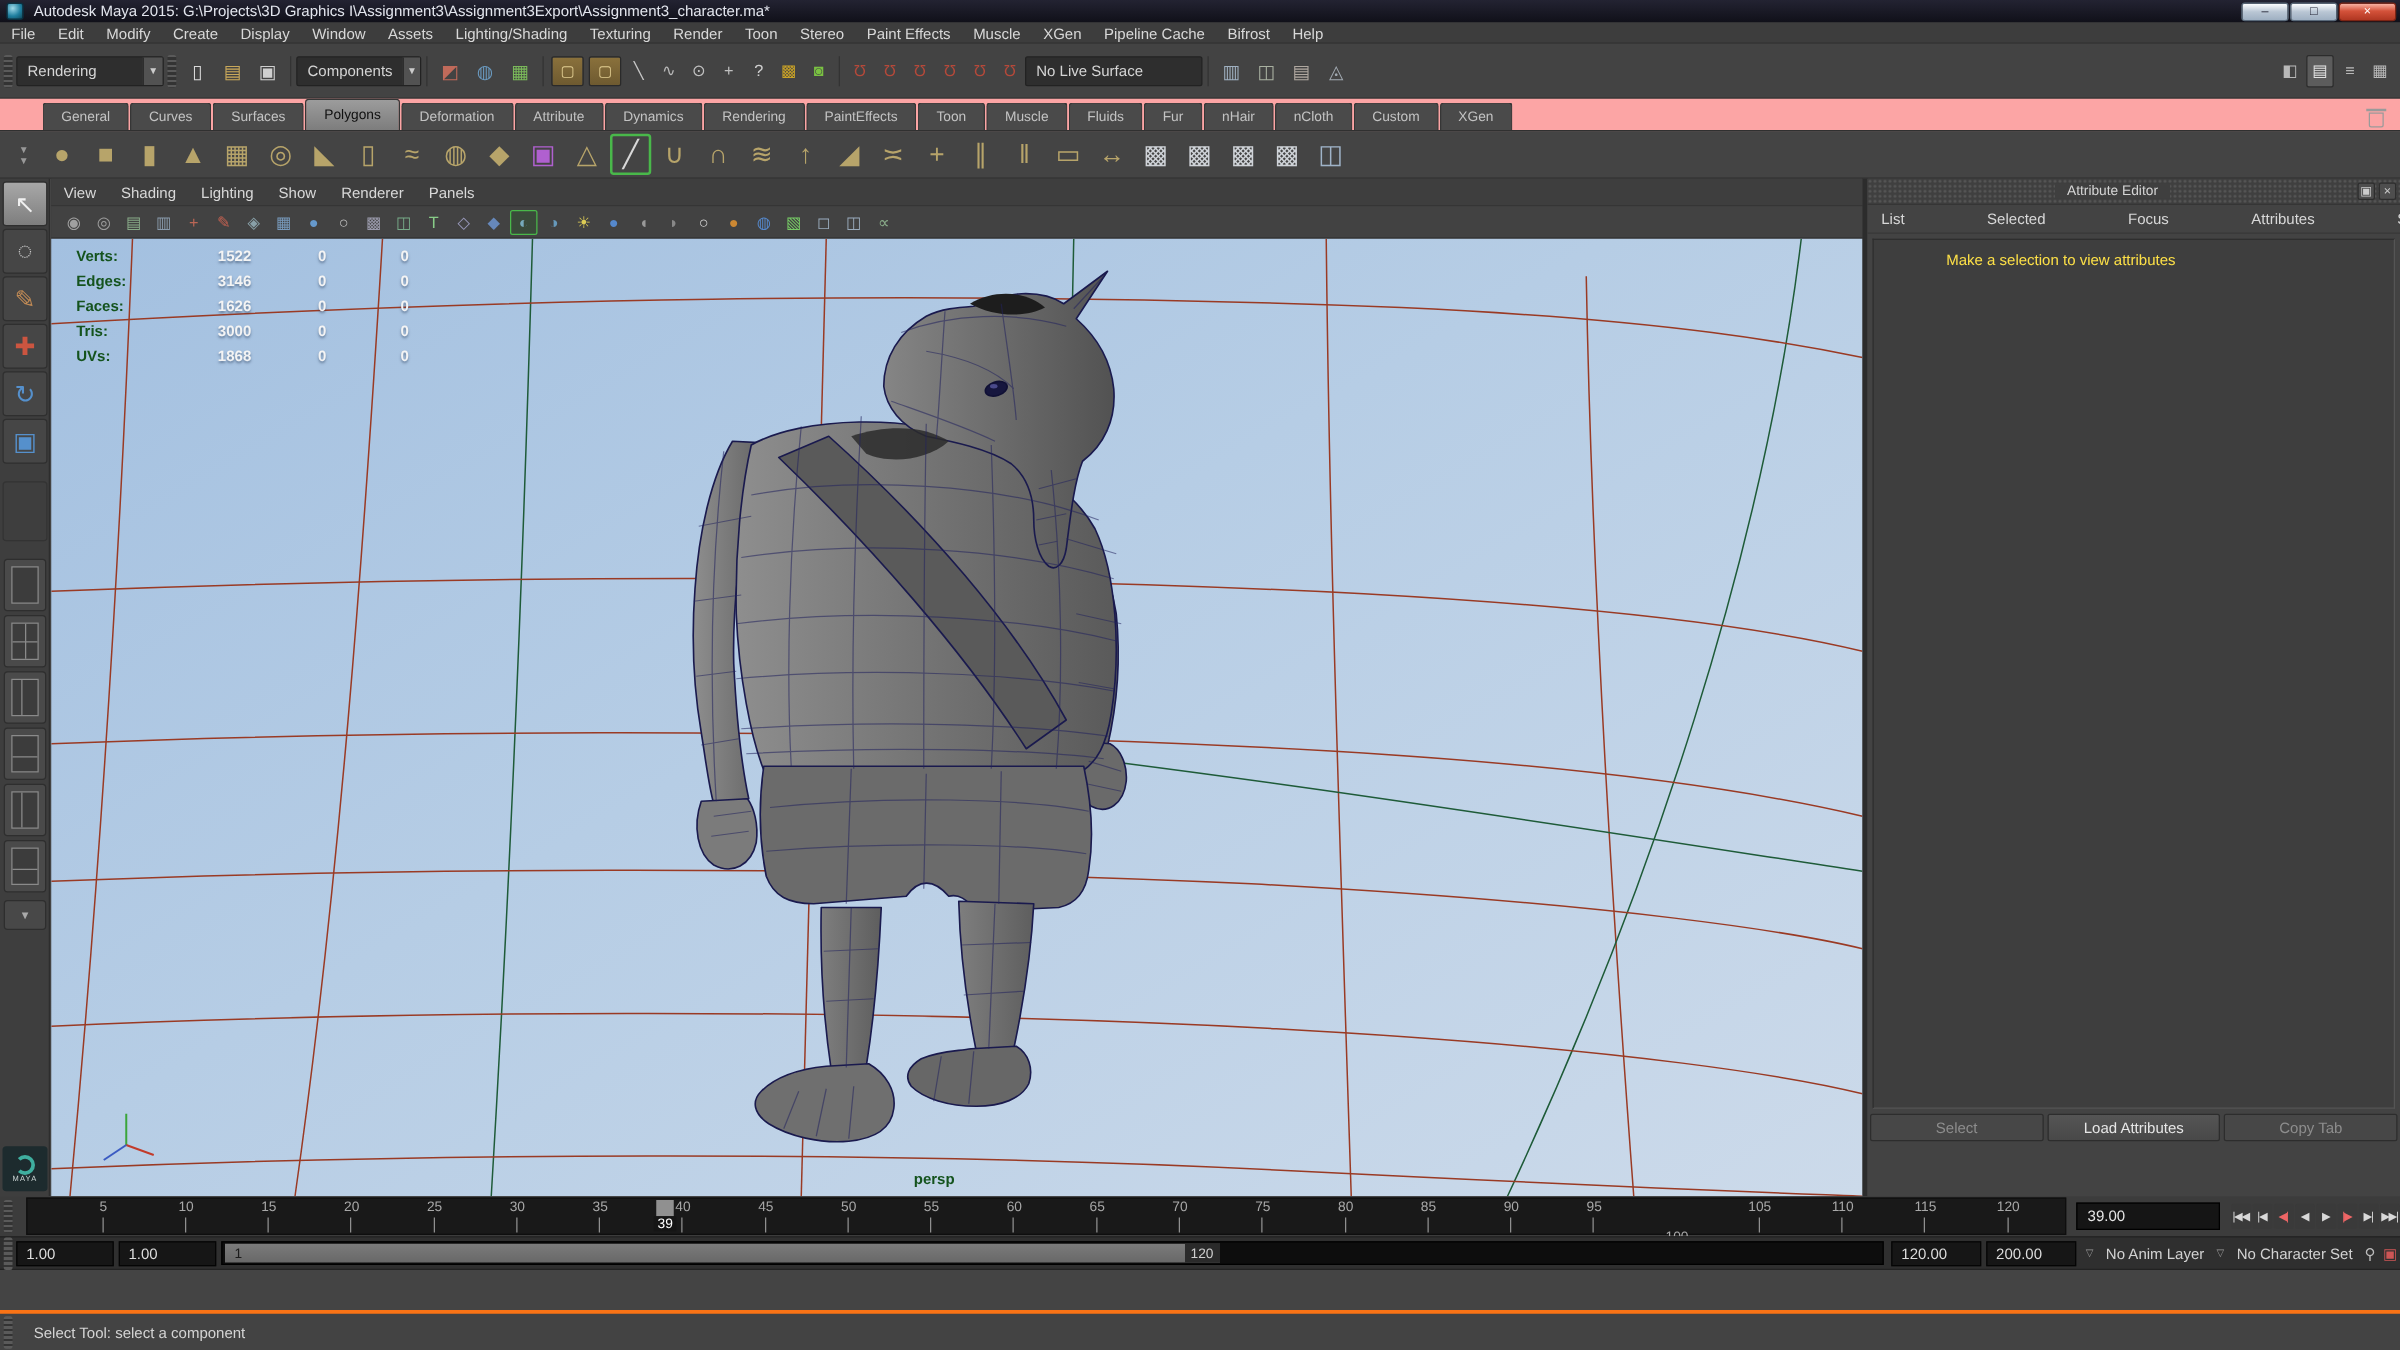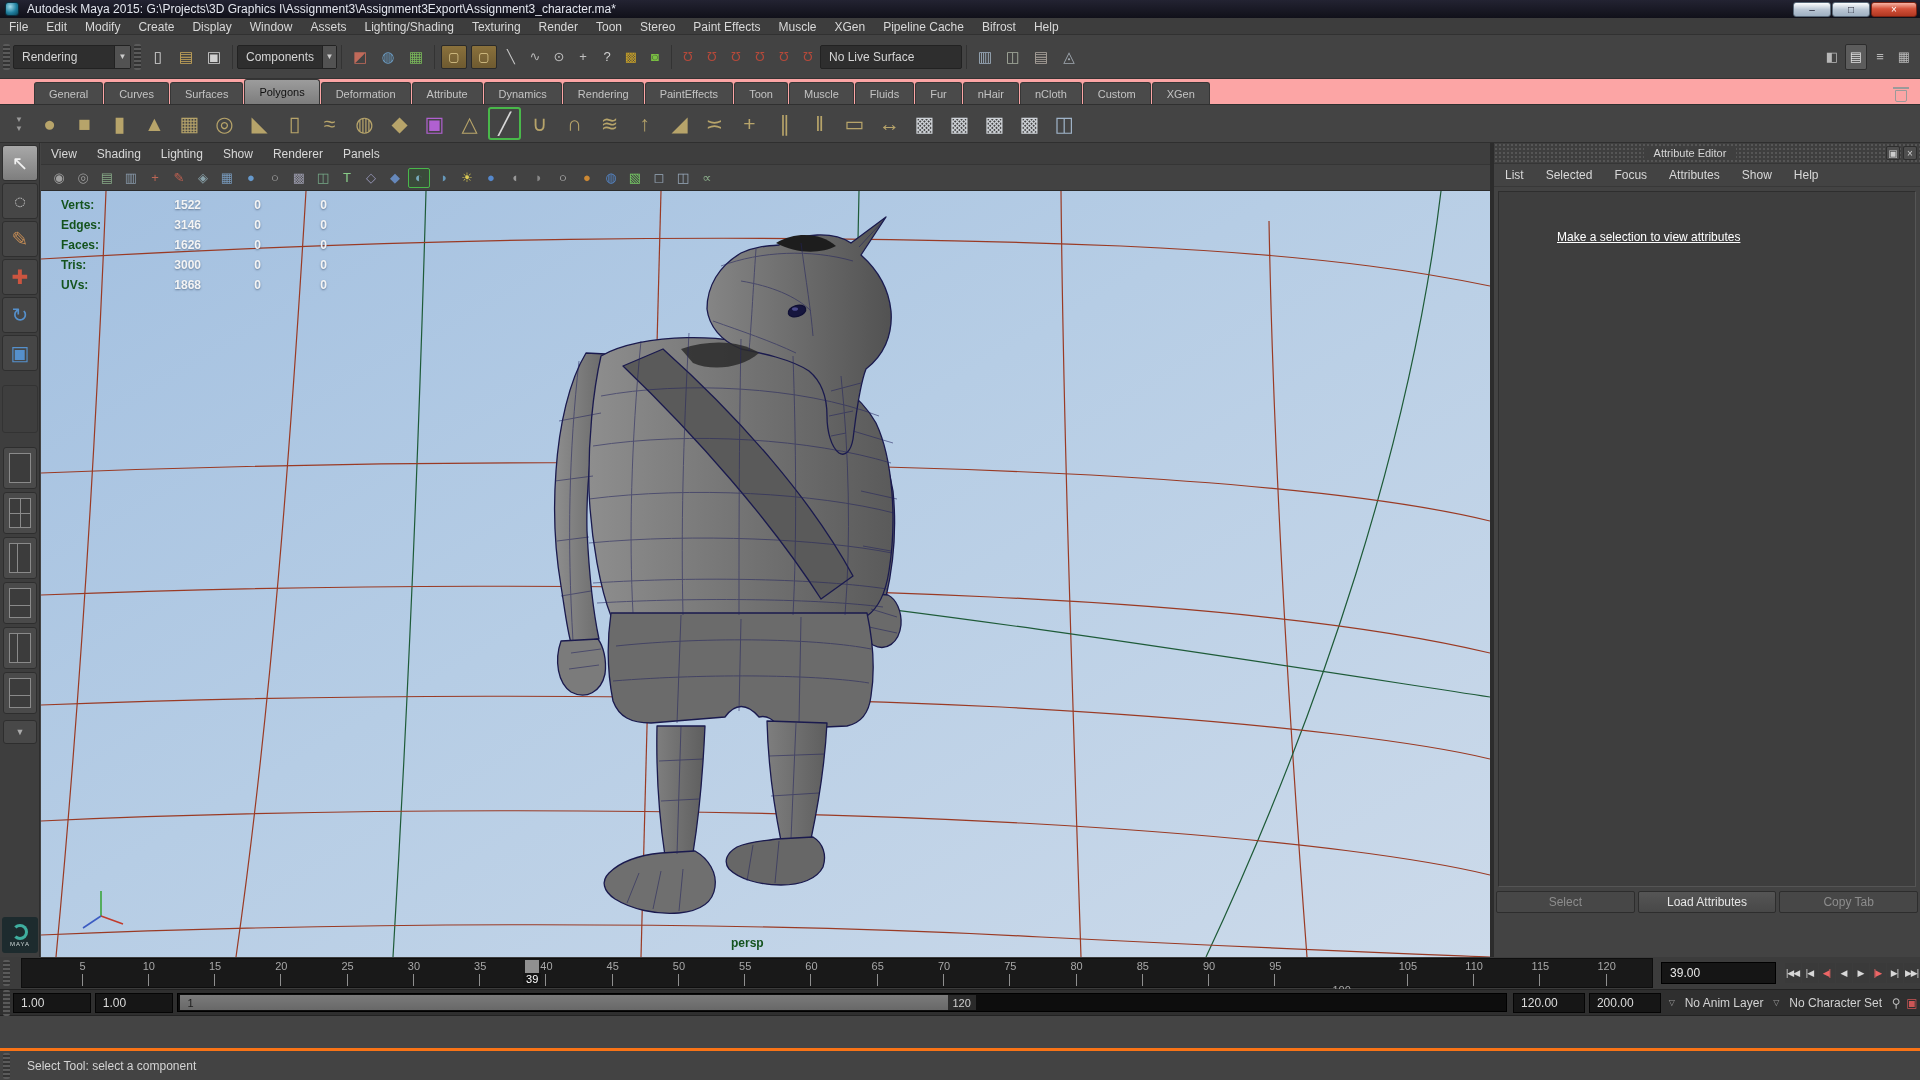--- a/index.html
+++ b/index.html
@@ -109,25 +109,25 @@
 
   
   .splitter { position:absolute; left:1490px; top:0; width:4px; height:814px; background:#2c2c2c; cursor:col-resize; }
   .attred { position:absolute; left:1494px; top:0; width:426px; height:814px; background:#434343; }
   .ae-title { height:21px; display:flex; align-items:center; background:
       radial-gradient(#565656 1px, transparent 1.2px); background-size:4px 4px; background-color:#3f3f3f;
     border-bottom:1px solid #353535; }
   .ae-title-text { margin:0 auto; background:#3f3f3f; padding:0 10px; font-size:11px; color:#d5d5d5; }
   .ae-winbtn { width:14px; height:14px; margin-right:3px; display:flex; align-items:center; justify-content:center;
     font-size:10px; color:#ccc; background:#4e4e4e; border:1px solid #2e2e2e; border-radius:2px; cursor:pointer; }
-  .ae-menu { height:23px; display:flex; align-items:center; border-bottom:1px solid #383838; }
+  .ae-menu { height:23px; display:flex; align-items:center; border-bottom:1px solid #383838;gap:44px; }
   .ae-menu .mi { padding:0 11px; color:#d8d8d8; cursor:pointer; }
   .ae-content { position:absolute; left:4px; right:4px; top:48px; bottom:70px; background:#3e3e3e;
     border:1px solid #2e2e2e; border-bottom-color:#555; border-right-color:#555; }
-  .ae-msg { position:absolute; left:58px; top:38px; color:#ffffff;text-decoration:underline; }
+  .ae-msg { position:absolute; left:58px; top:9px; color:#fde047; }
   .ae-footer { position:absolute; left:0px; bottom:44px; width:100%; display:flex; gap:3px; padding:0 2px;justify-content:flex-end; }
   .ae-btn { flex:1; height:22px; display:flex; align-items:center; justify-content:center;
     background:linear-gradient(#555,#484848); border:1px solid #2d2d2d; border-radius:2px; color:#e6e6e6; cursor:pointer; }
   .ae-btn.disabled { color:#8d8d8d; background:#474747; }
 
   
   .timeslider { position:absolute; left:0; top:957px; width:1920px; height:32px; background:#3c3c3c;
     display:flex; align-items:center; }
   .tl-strip { position:relative; width:1648px; height:30px; background:#191919; border:1px solid #0e0e0e; margin-left:8px; }
   .tl-tick { position:absolute; top:0; width:1px; height:100%; }

